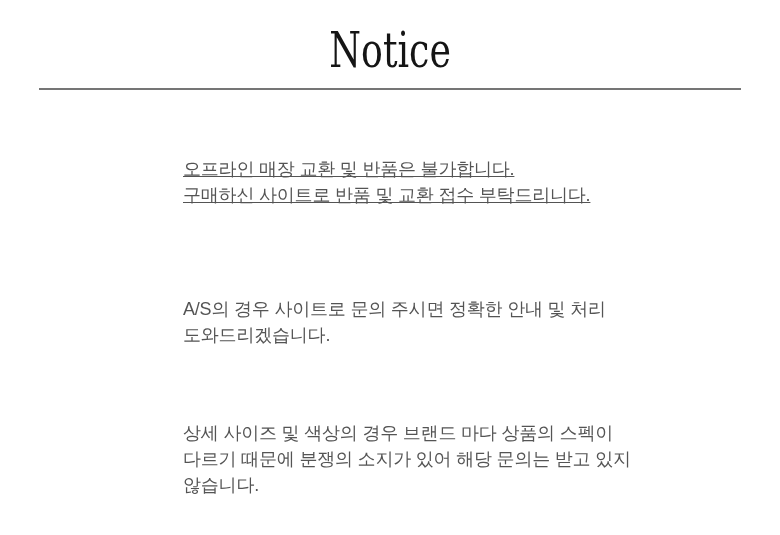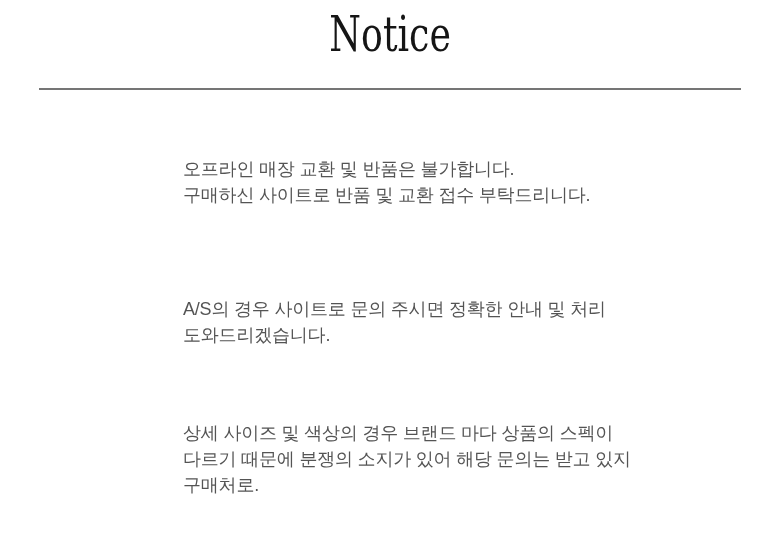--- a/index.html
+++ b/index.html
@@ -10,21 +10,21 @@
   .page {
     position: relative;
     width: 780px;
     height: 535px;
     background: #ffffff;
     overflow: hidden;
     font-family: "Liberation Sans", "DejaVu Sans", sans-serif;
   }
   .title {
     position: absolute;
-    top: 8px;
+    top: 24px;
     left: 0;
     width: 100%;
     margin: 0;
     text-align: center;
     font-weight: normal;
   }
   .title-inner {
     display: inline-block;
     font-family: "DejaVu Serif", "Liberation Serif", serif;
     font-size: 49px;
@@ -45,36 +45,36 @@
     position: absolute;
     left: 183px;
     top: 104px;
     color: #545454;
     font-size: 18px;
     line-height: 26px;
     letter-spacing: -0.2px;
     white-space: pre;
   }
   .para { margin: 0; }
-  .p1 { margin-bottom: 36px; }
+  .p1 { margin-bottom: 36px; text-decoration: underline; }
   .p2 { margin-bottom: 20px; }
   .p3 { margin-bottom: 10px; }
 </style>
 </head>
 <body>
 
 <div class="page">
   <h1 class="title"><span class="title-inner">Notice</span></h1>
 
   <div class="divider"></div>
 
   <div class="content">
     <p class="para p1">오프라인 매장 교환 및 반품은 불가합니다.
 구매하신 사이트로 반품 및 교환 접수 부탁드리니다.</p>
     <p class="para p2">A/S의 경우 사이트로 문의 주시면 정확한 안내 및 처리
 도와드리겠습니다.</p>
     <p class="para p3">상세 사이즈 및 색상의 경우 브랜드 마다 상품의 스펙이
 다르기 때문에 분쟁의 소지가 있어 해당 문의는 받고 있지
-구매처로.</p>
+않습니다.</p>
     
     
   </div>
 </div>
 
 </body></html>

